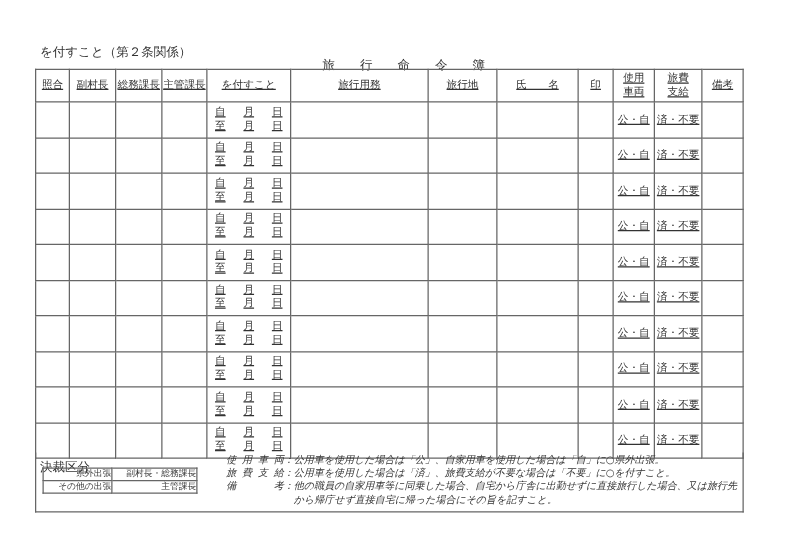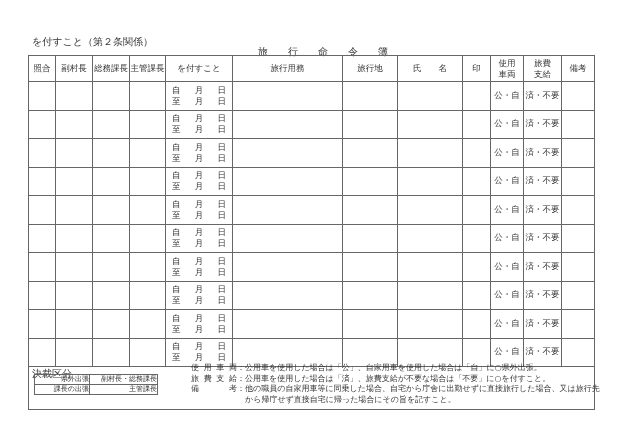--- a/index.html
+++ b/index.html
@@ -1,32 +1,32 @@
 <!DOCTYPE html>
 <html><head>
 <meta charset="utf-8">
 <style>
   html, body { margin:0; padding:0; background:#fff; }
   body { width:630px; height:440px; position:relative; overflow:hidden;
          font-family:"DejaVu Serif","Liberation Serif",serif; color:#333; }
   .form-label { position:absolute; left:32px; top:35px; font-size:10px; }
   .title { position:absolute; left:258px; top:45px; font-size:10px; letter-spacing:0; }
   .title span { display:inline-block; margin-right:20px; }
-  table.main { position:absolute; left:28px; top:55px; border-collapse:collapse; table-layout:fixed; }
+  table.main { position:absolute; left:28px; top:55px; border-collapse:collapse; table-layout:fixed;text-decoration:underline; }
   table.main td, table.main th { border:1px solid #666; font-weight:normal; font-size:8.5px; padding:0; text-align:center; vertical-align:middle; }
   table.main th { height:25px; line-height:11px; }
   table.main td { height:27.5px; }
   .period { display:grid; grid-template-columns:16px 1fr 16px; padding:0 6px; line-height:11px; text-align:left; }
   .period .m { text-align:center; }
   .period .d { text-align:right; }
   .bottom { position:absolute; left:28px; top:362px; width:565px; height:47px; border:1px solid #666; border-top:none; }
   .kessai-title { position:absolute; left:3px; top:5px; font-size:10px; }
   table.kessai { position:absolute; left:5px; top:12px; border-collapse:collapse; table-layout:fixed; }
   table.kessai td { border:1px solid #666; font-size:7px; height:9px; padding:0; text-align:right; line-height:9px; }
-  .notes { position:absolute; left:162px; top:1px; font-size:8px; line-height:10.5px; width:410px; }
+  .notes { position:absolute; left:152px; top:1px; font-size:8px; line-height:10.5px; width:410px;font-style:italic; }
   .note-row { display:flex; }
   .note-key { width:46px; flex-shrink:0; text-align:justify; text-align-last:justify; }
   .note-sep { width:8px; flex-shrink:0; text-align:center; }
   .note-val { flex:1; }
 </style>
 </head>
 <body>
 
 <div class="form-label">を付すこと（第２条関係）</div>
 <div class="title">
@@ -306,21 +306,21 @@
     <colgroup>
         <col style="width:55px">
         <col style="width:68px">
       </colgroup>
     <tbody>
         <tr>
           <td>県外出張</td>
           <td>副村長・総務課長</td>
         </tr>
     <tr>
-          <td>課長の出張</td>
+          <td>その他の出張</td>
           <td>主管課長</td>
         </tr>
   </tbody>
     </table>
   <div class="notes">
     <div class="note-row">
         <span class="note-key">使用車両</span>
         <span class="note-sep">：</span>
         <span class="note-val">公用車を使用した場合は「公」、自家用車を使用した場合は「自」に○県外出張。</span>
       </div>

